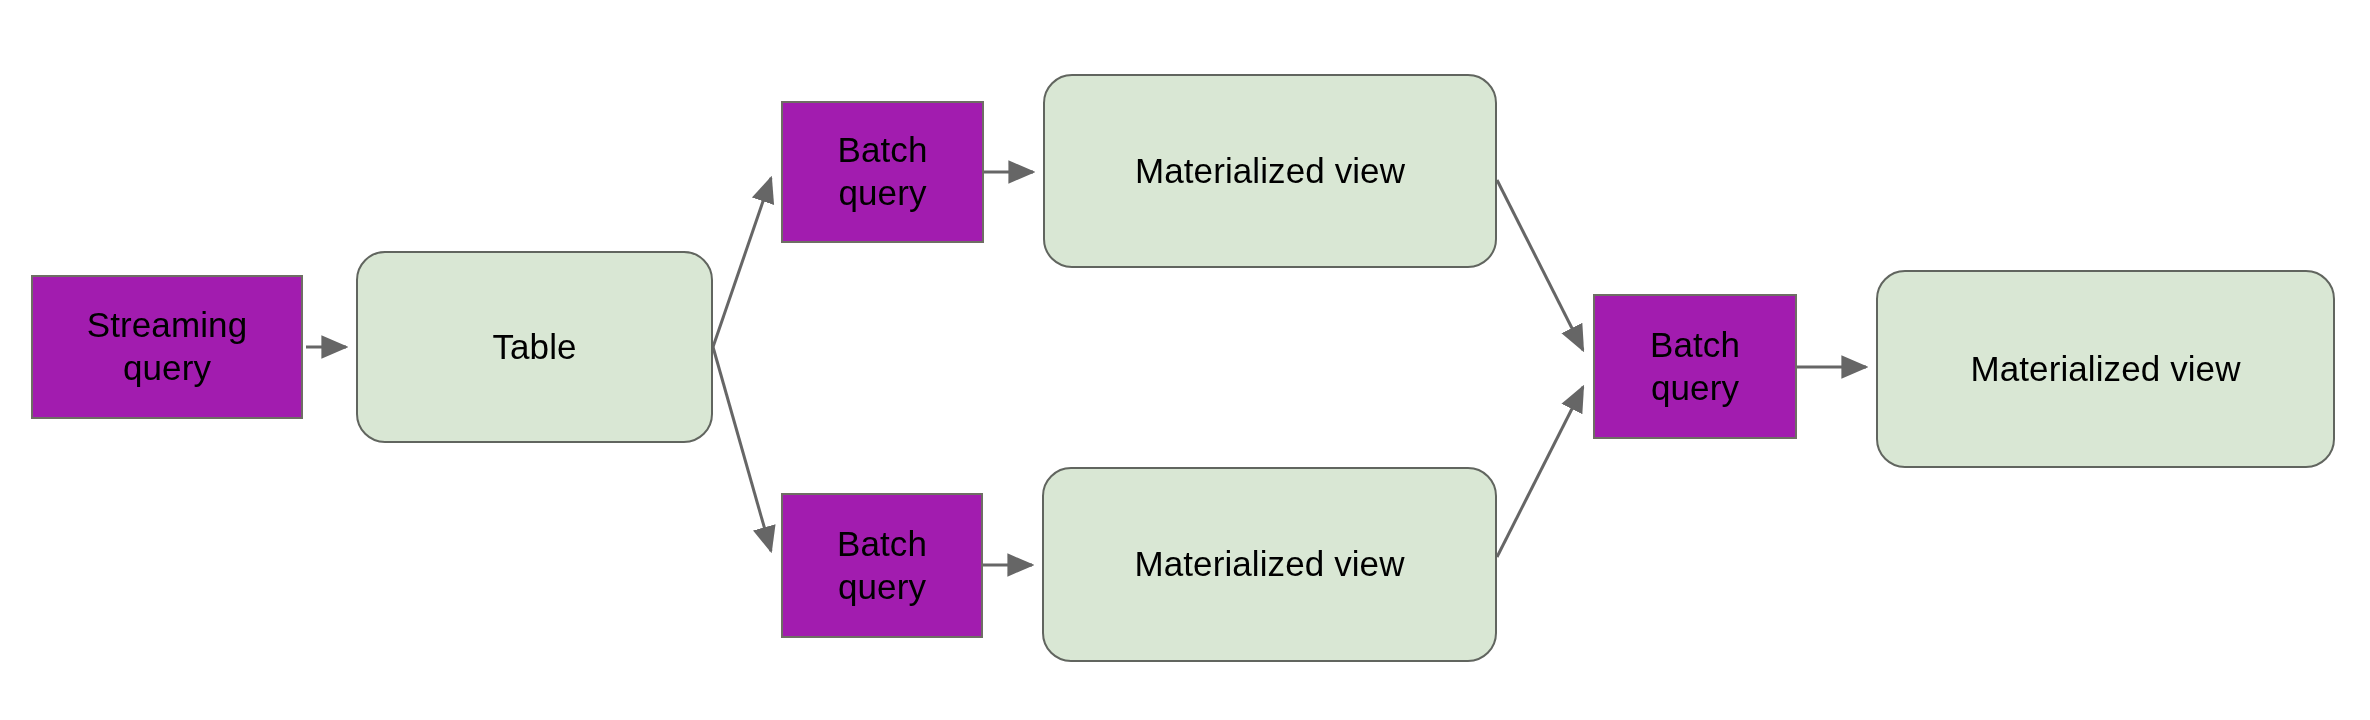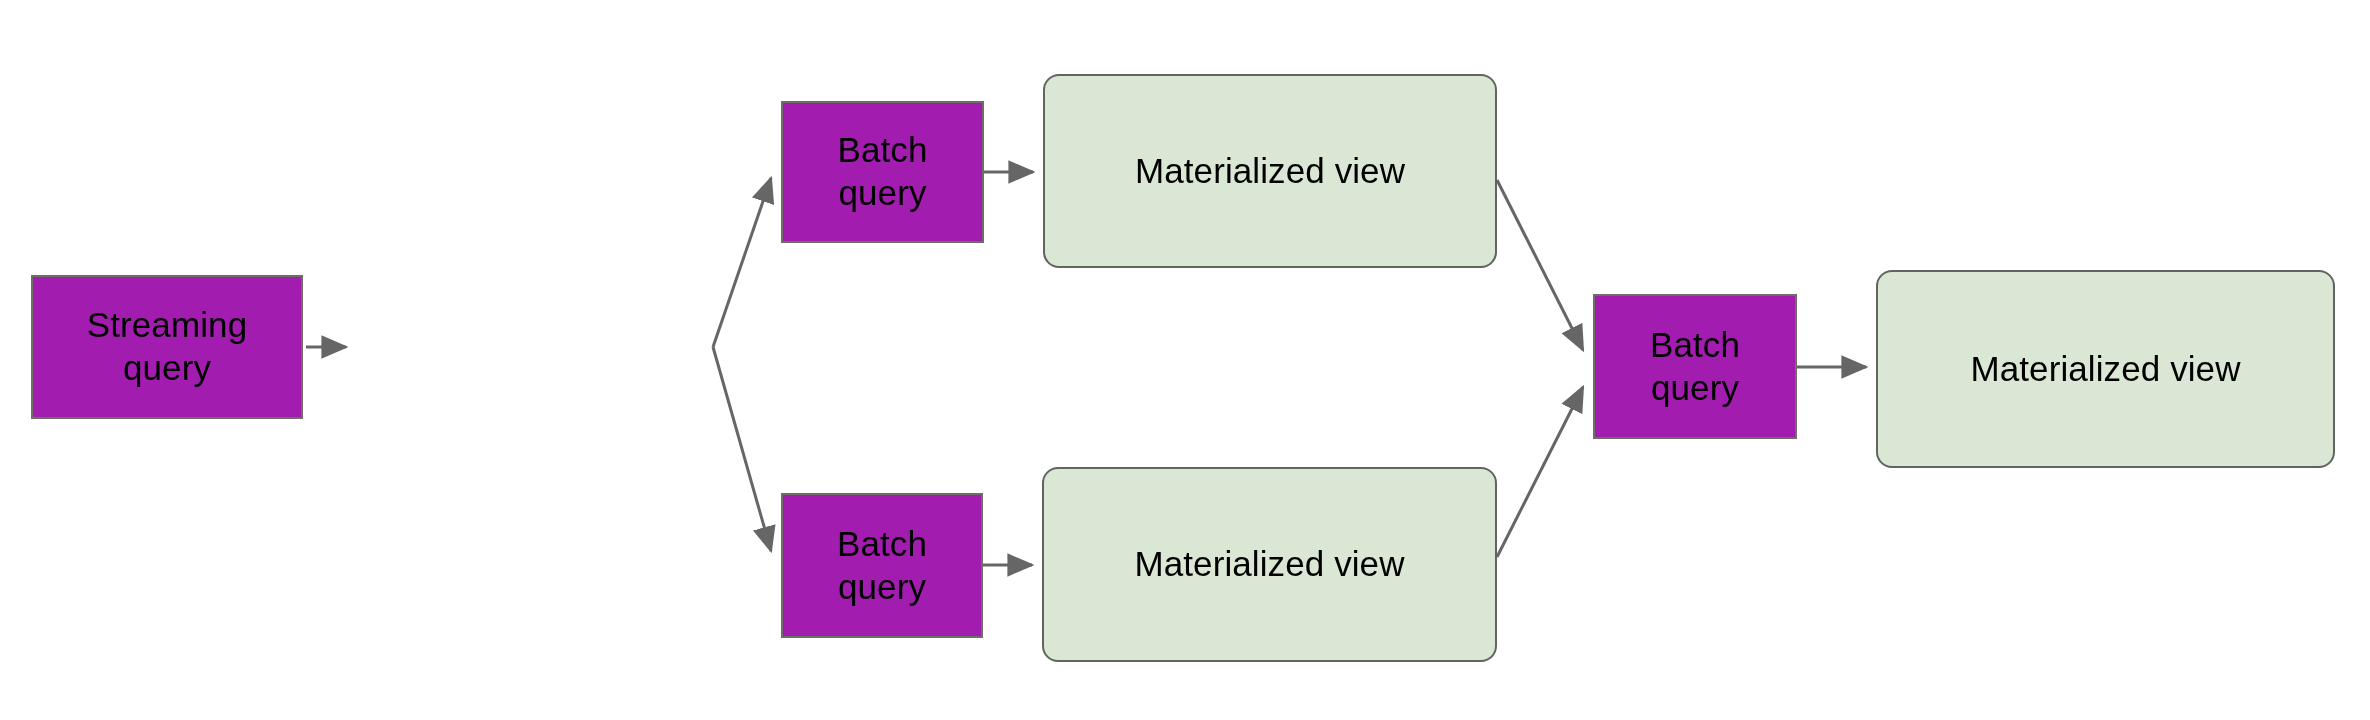--- a/index.html
+++ b/index.html
@@ -39,21 +39,21 @@
     letter-spacing: 0.1px;
     white-space: pre-line;
   }
   .node.process {
     background: #a21caf;
     border: 2px solid #6e6e64;
   }
   .node.store {
     background: #d9e7d4;
     border: 2px solid #61655f;
-    border-radius: 16px;
+    border-radius: 29px;
   }
   .node-label {
     display: block;
     padding: 0 6px;
   }
 </style>
 </head>
 <body>
 
 <div id="canvas" style="background: rgb(255, 255, 255);">
@@ -75,20 +75,23 @@
       <polyline points="1497,557 1583,387"></polyline>
       <polyline points="1797,367 1866,367"></polyline>
     </g>
   </svg>
 
   <div class="node process" style="left: 31px; top: 275px; width: 272px; height: 144px;">
     <span class="node-label">Streaming
 query</span>
   </div>
 
+  <div class="node store" style="left: 356px; top: 251px; width: 357px; height: 192px;">
+    <span class="node-label">Table</span>
+  </div>
 
   <div class="node process" style="left: 781px; top: 101px; width: 203px; height: 142px;">
     <span class="node-label">Batch
 query</span>
   </div>
 
   <div class="node store" style="left: 1043px; top: 74px; width: 454px; height: 194px;">
     <span class="node-label">Materialized view</span>
   </div>
 

